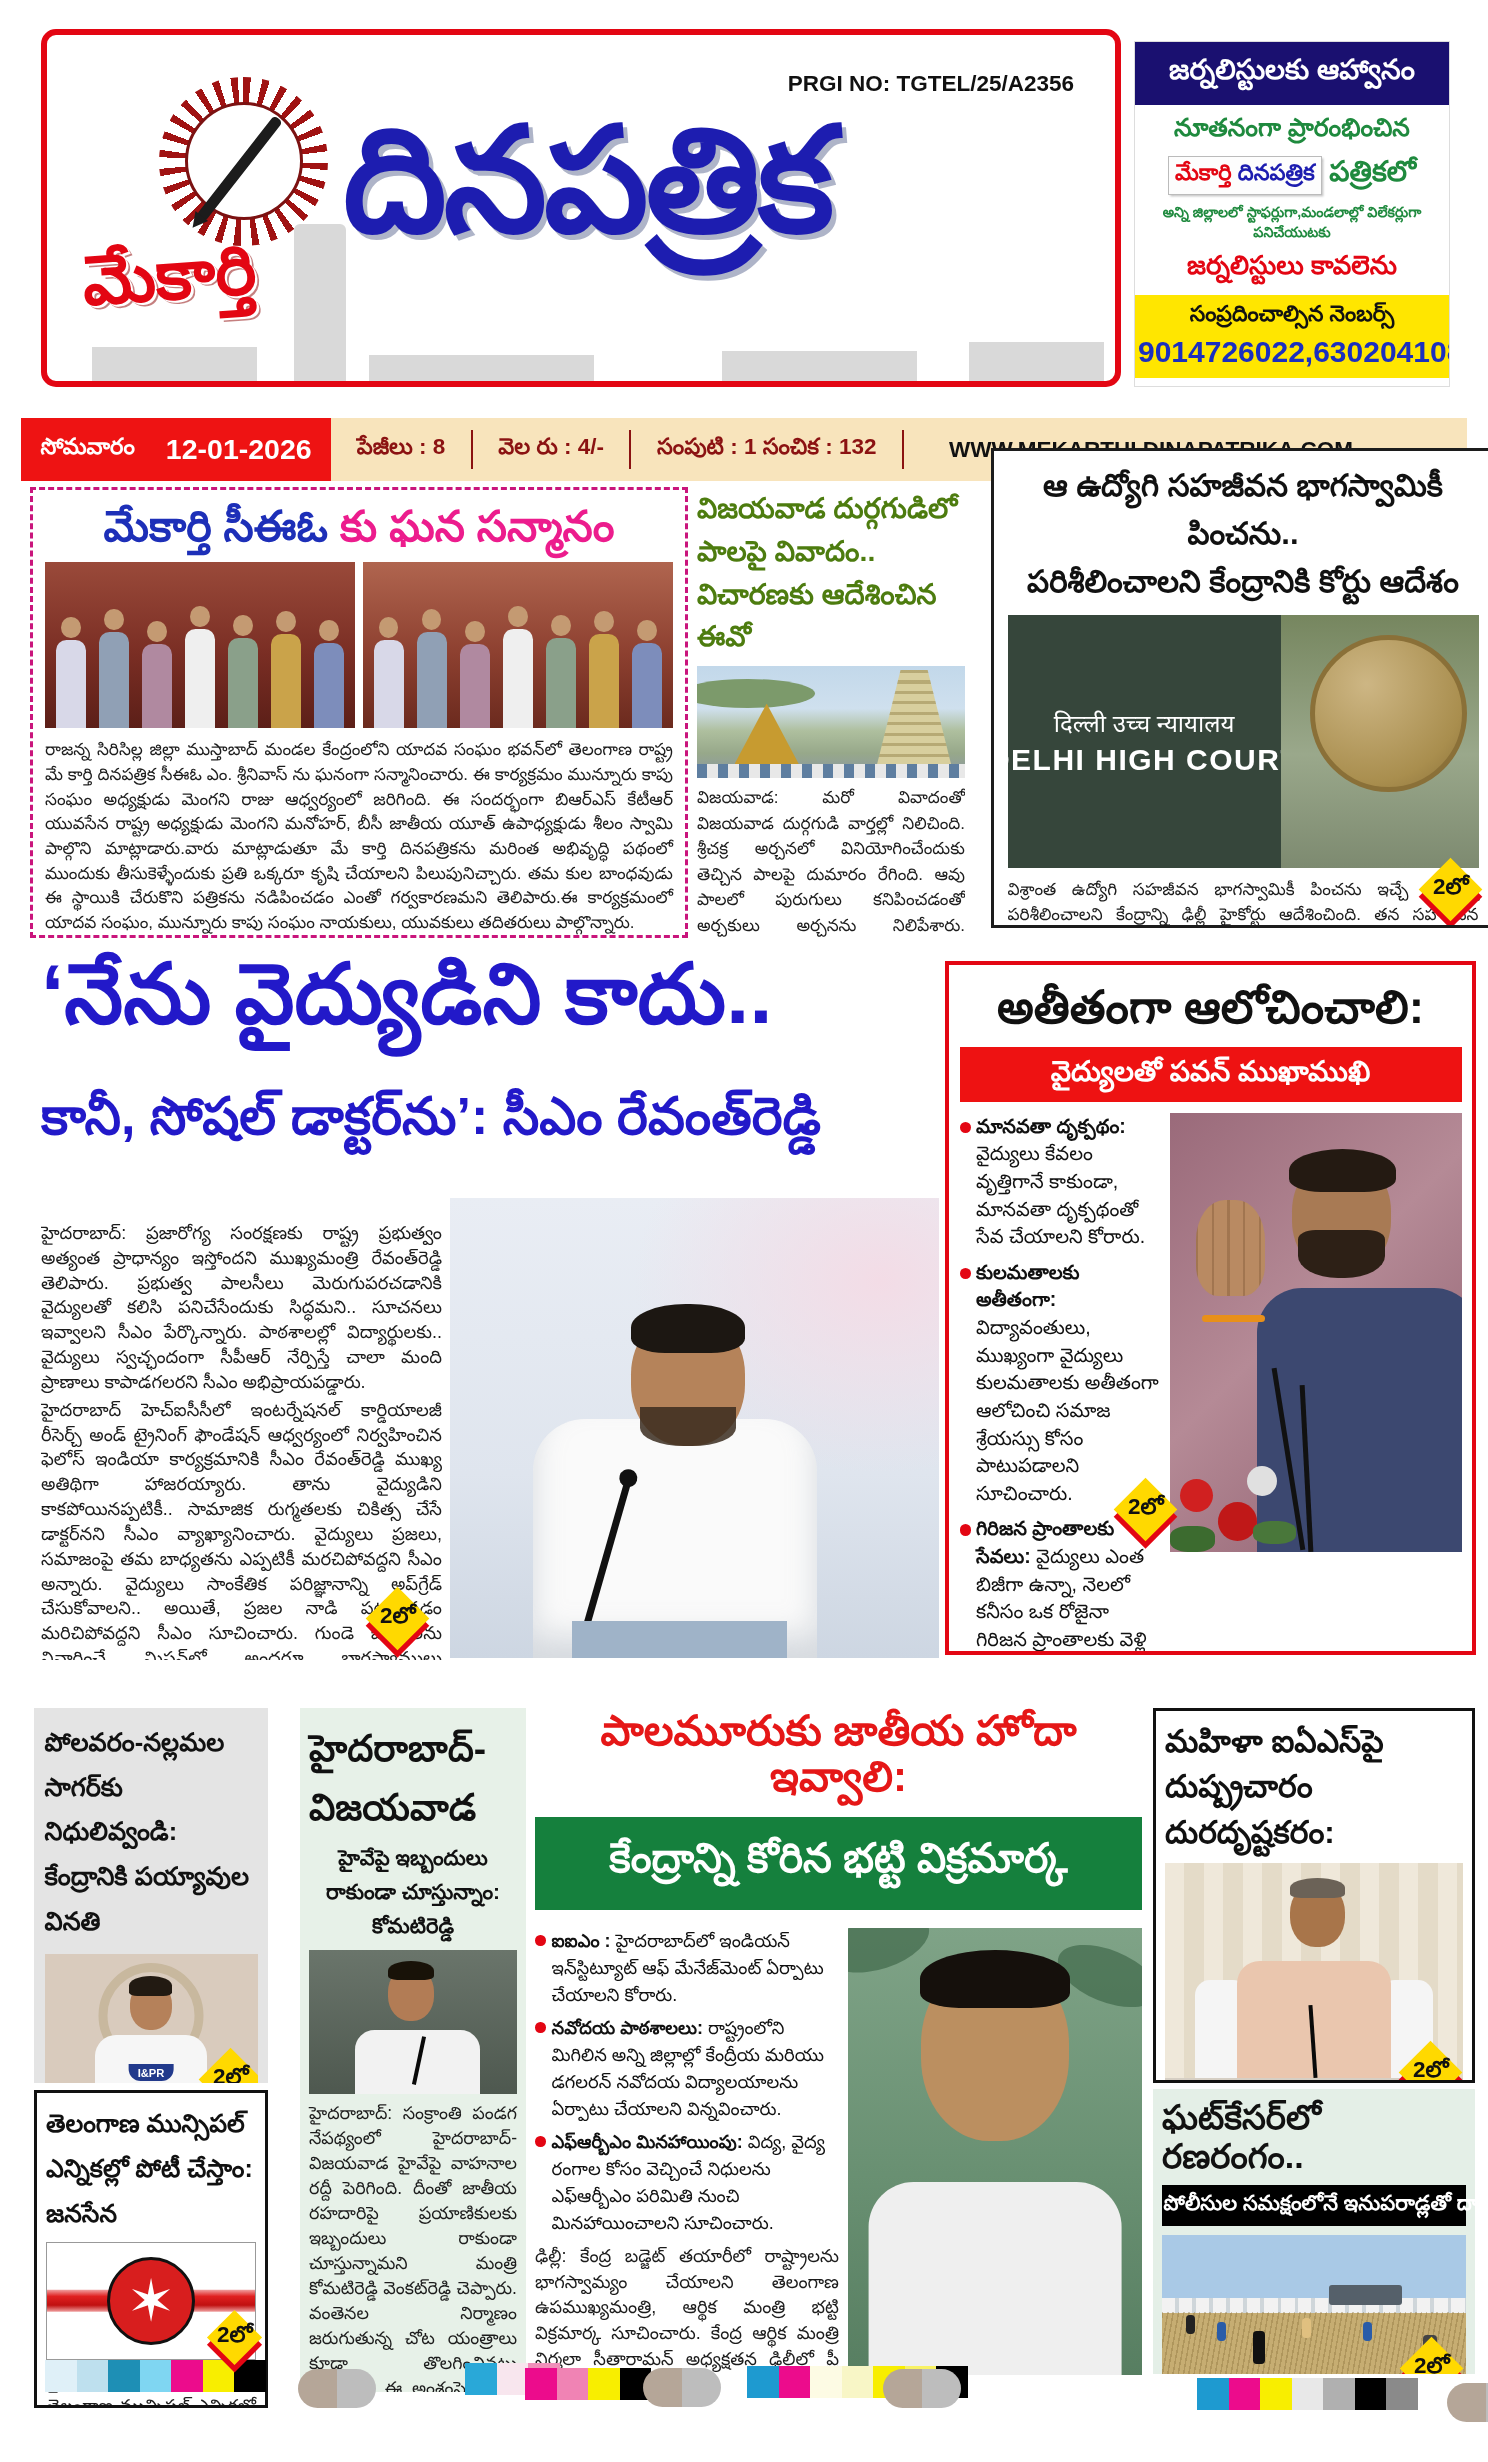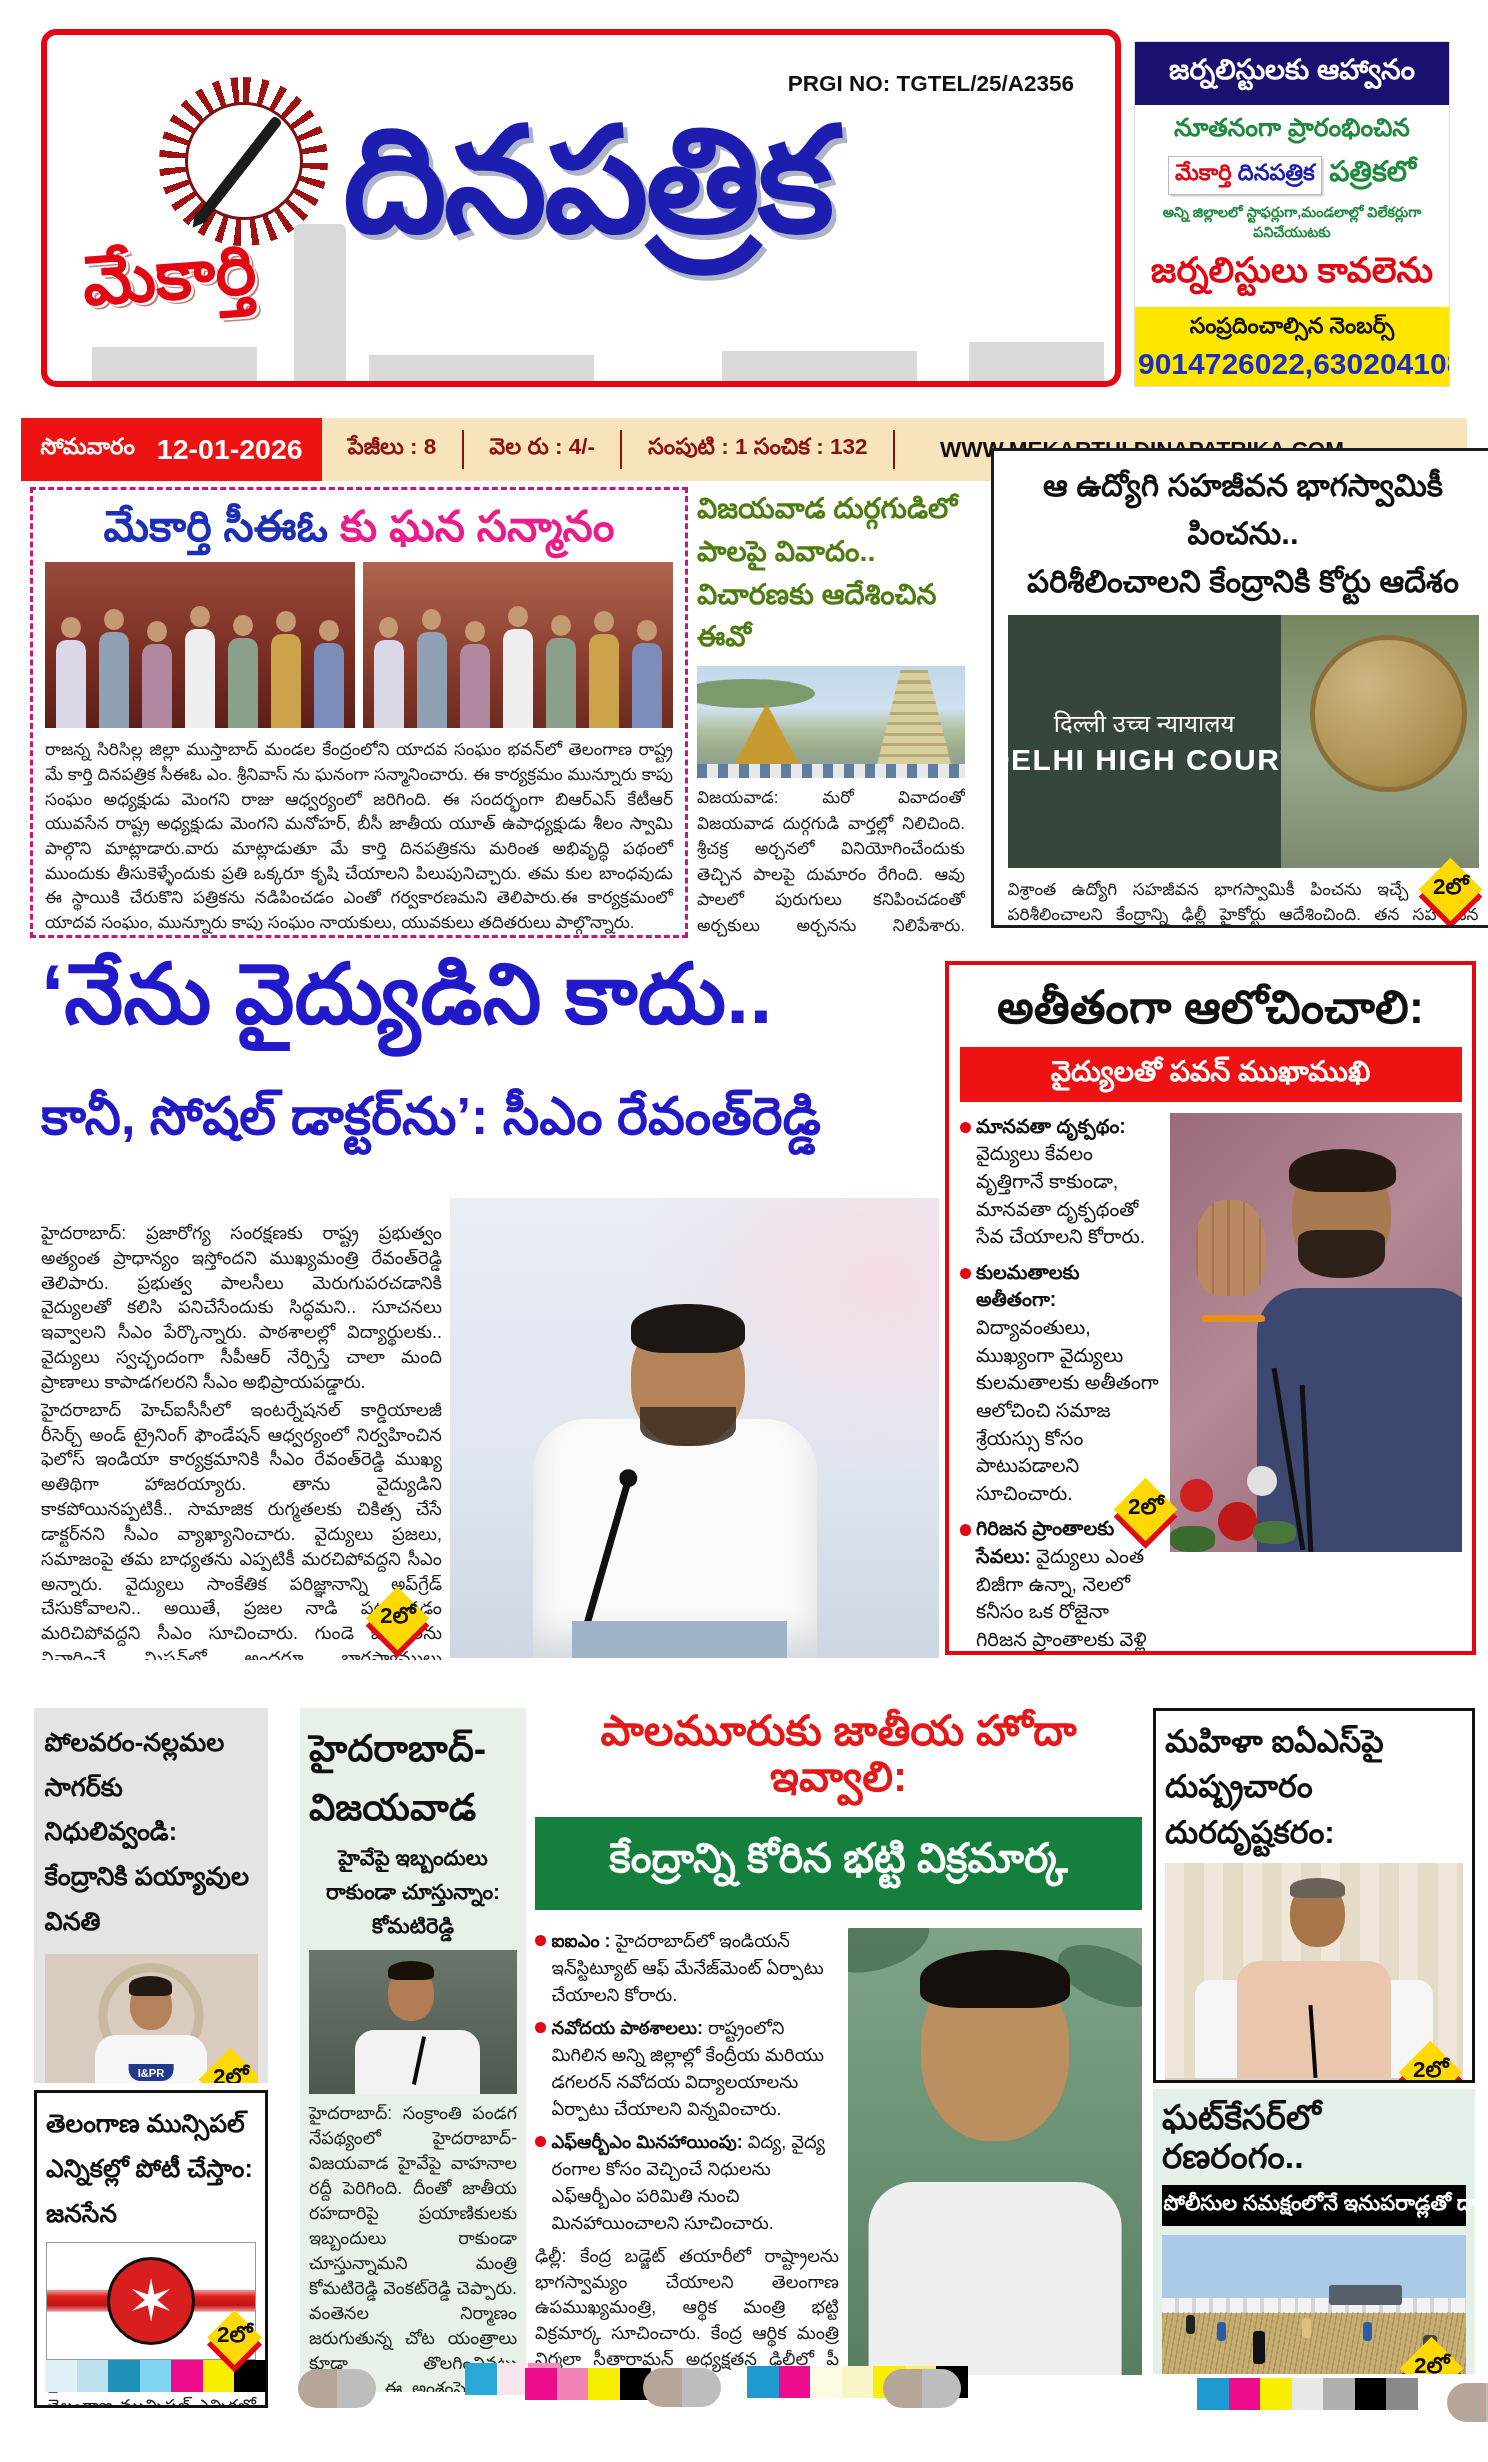--- a/index.html
+++ b/index.html
@@ -37,29 +37,29 @@
     text-align:center;overflow:hidden;border:0.7px solid #ddd;}
   .rec-head{background:#1a1070;color:#fff;font-size:28px;font-weight:bold;padding:12px 3px;}
   .rec-line1{color:#1f8a3e;font-size:25px;font-weight:bold;margin-top:7.5px;}
   .rec-logo-row{display:flex;align-items:center;justify-content:center;gap:7.5px;margin-top:7.5px;}
   .rec-mini-logo{border:1.5px solid #bbb;background:#fdfdfd;padding:3px 6px;font-size:22.5px;font-weight:bold;
     box-shadow:1.5px 1.5px 2.2px rgba(0,0,0,.25);}
   .rec-mini-logo .r{color:#e30613;}
   .rec-mini-logo .b{color:#1d1db0;}
   .rec-line3{color:#1f8a3e;font-size:28.5px;font-weight:bold;}
   .rec-line4{color:#1f8a3e;font-size:14.2px;font-weight:bold;margin-top:9px;padding:0 4.5px;}
-  .rec-need{color:#e30613;font-size:35px;font-weight:bold;margin-top:6px;}
+  .rec-need{color:#e30613;font-size:26px;font-weight:bold;margin-top:6px;}
   .rec-yellow{background:#ffe600;margin-top:7.5px;padding:6px 3px 9px;}
   .rec-contact{color:#111;font-size:22px;font-weight:bold;}
   .rec-phones{color:#1b2fbf;font-size:30px;font-weight:bold;margin-top:3px;}
 
   
   .dateline{position:absolute;left:21px;top:418px;width:1446px;height:63px;background:#f8e4bc;
     display:flex;align-items:center;}
-  .date-red{background:#ee1313;color:#fff;height:63px;display:flex;align-items:center;gap:22px;
+  .date-red{background:#ee1313;color:#fff;height:63px;display:flex;align-items:center;gap:31px;
     padding:0 19.5px;font-weight:bold;}
   .date-red .d1{font-size:22.5px;}
   .date-red .d2{font-size:28.5px;}
   .dl-item{color:#8b1212;font-size:22.5px;font-weight:bold;padding:0 25.5px;white-space:nowrap;}
   .dl-sep{width:0;height:39px;border-left:2.2px solid #8b1212;}
   .dl-site{color:#111;font-size:22.5px;font-weight:bold;margin-left:45px;}
 
   
   .photo{position:relative;overflow:hidden;background:#ccc;}
   .jbody{color:#1c1c1c;text-align:justify;}

